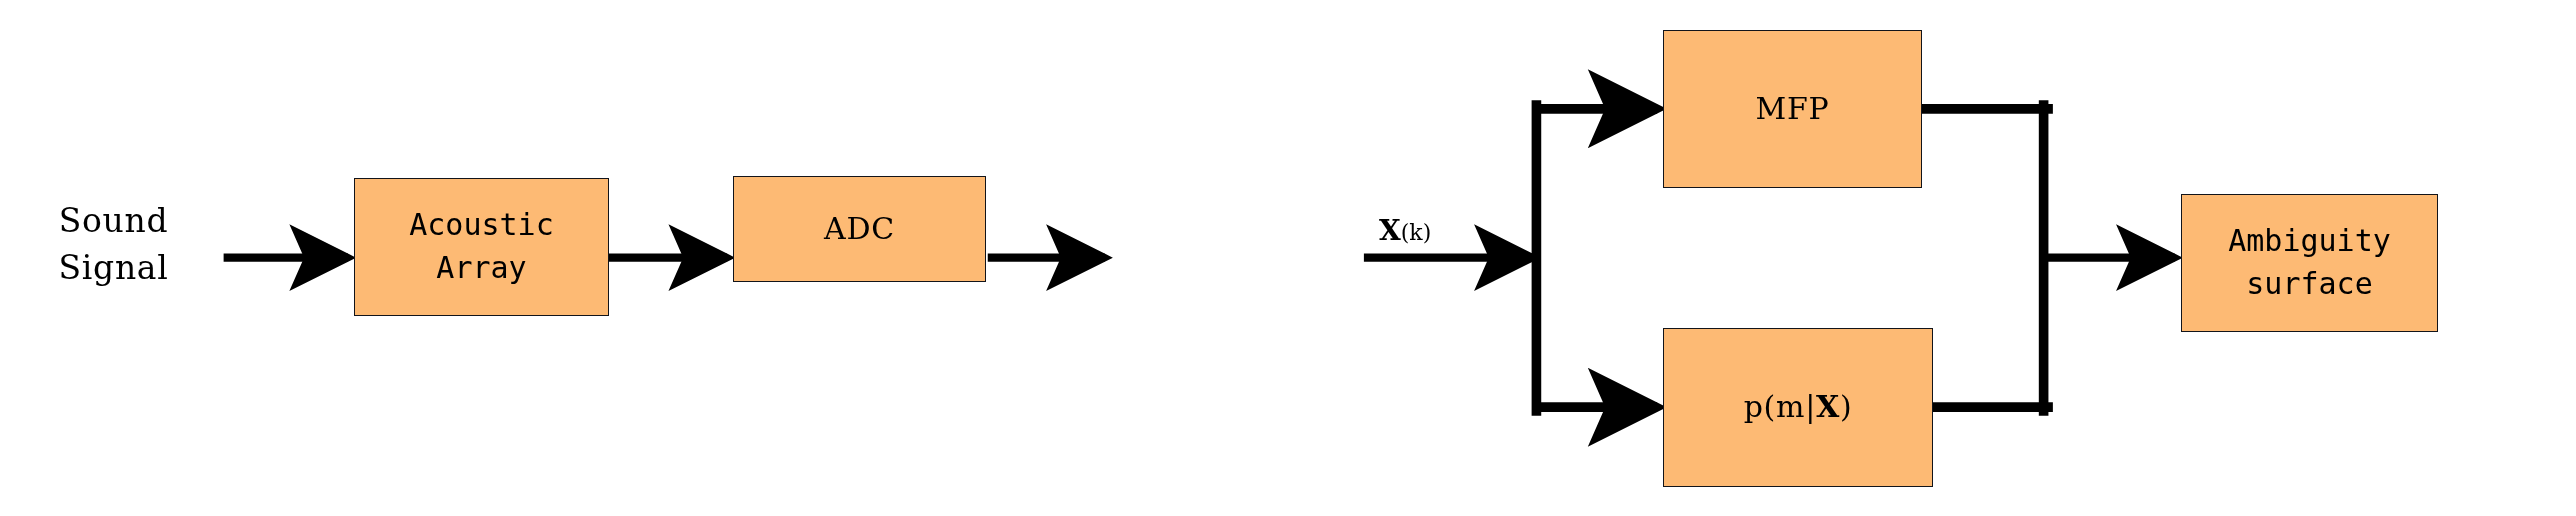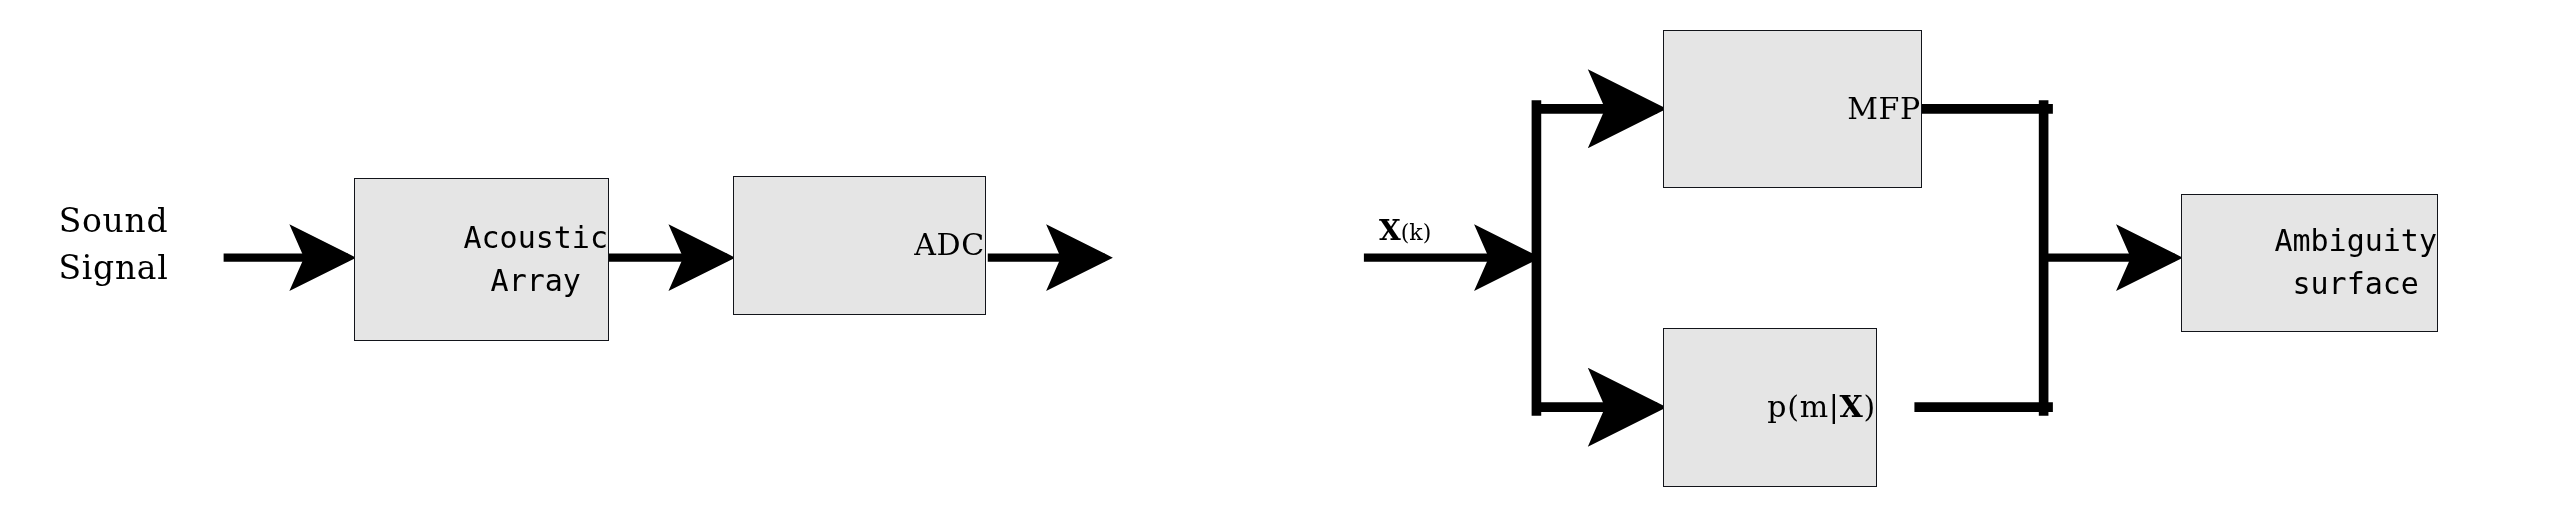--- a/index.html
+++ b/index.html
@@ -23,46 +23,46 @@
     left: 0;
     top: 0;
     width: 2576px;
     height: 516px;
   }
 
   
   .box {
     position: absolute;
     box-sizing: border-box;
-    background: #e5e5e5;
+    background: #fdba74;
     border: 1.5px solid #12141a;
     display: flex;
     align-items: center;
-    justify-content: flex-end;
+    justify-content: center;
     text-align: center;
     z-index: 3;
   }
   .box-label {
     font-family: "DejaVu Serif", "Liberation Serif", serif;
     font-size: 30px;
     color: #000000;
     line-height: 1.42;
     letter-spacing: 0.7px;
     white-space: pre-line;
   }
   .box-label.mono {
     font-family: "DejaVu Sans Mono", "Liberation Mono", monospace;
     letter-spacing: 0px;
   }
 
-  #box-acoustic-array { left: 354px;  top: 178px; width: 255px; height: 163px; }
-  #box-adc           { left: 733px;  top: 176px; width: 253px; height: 139px; }
+  #box-acoustic-array { left: 354px;  top: 178px; width: 255px; height: 138px; }
+  #box-adc           { left: 733px;  top: 176px; width: 253px; height: 106px; }
   #box-fft           { left: 1111px; top: 176px; width: 252px; height: 139px; }
   #box-mfp           { left: 1663px; top: 30px;  width: 259px; height: 158px; }
-  #box-posterior     { left: 1663px; top: 328px; width: 214px; height: 159px; }
+  #box-posterior     { left: 1663px; top: 328px; width: 270px; height: 159px; }
   #box-ambiguity     { left: 2181px; top: 178px; width: 257px; height: 138px; margin-top: 16px; }
 
   
   .free-label {
     position: absolute;
     color: #000000;
     z-index: 4;
   }
   #label-sound-signal {
     left: 21px;

